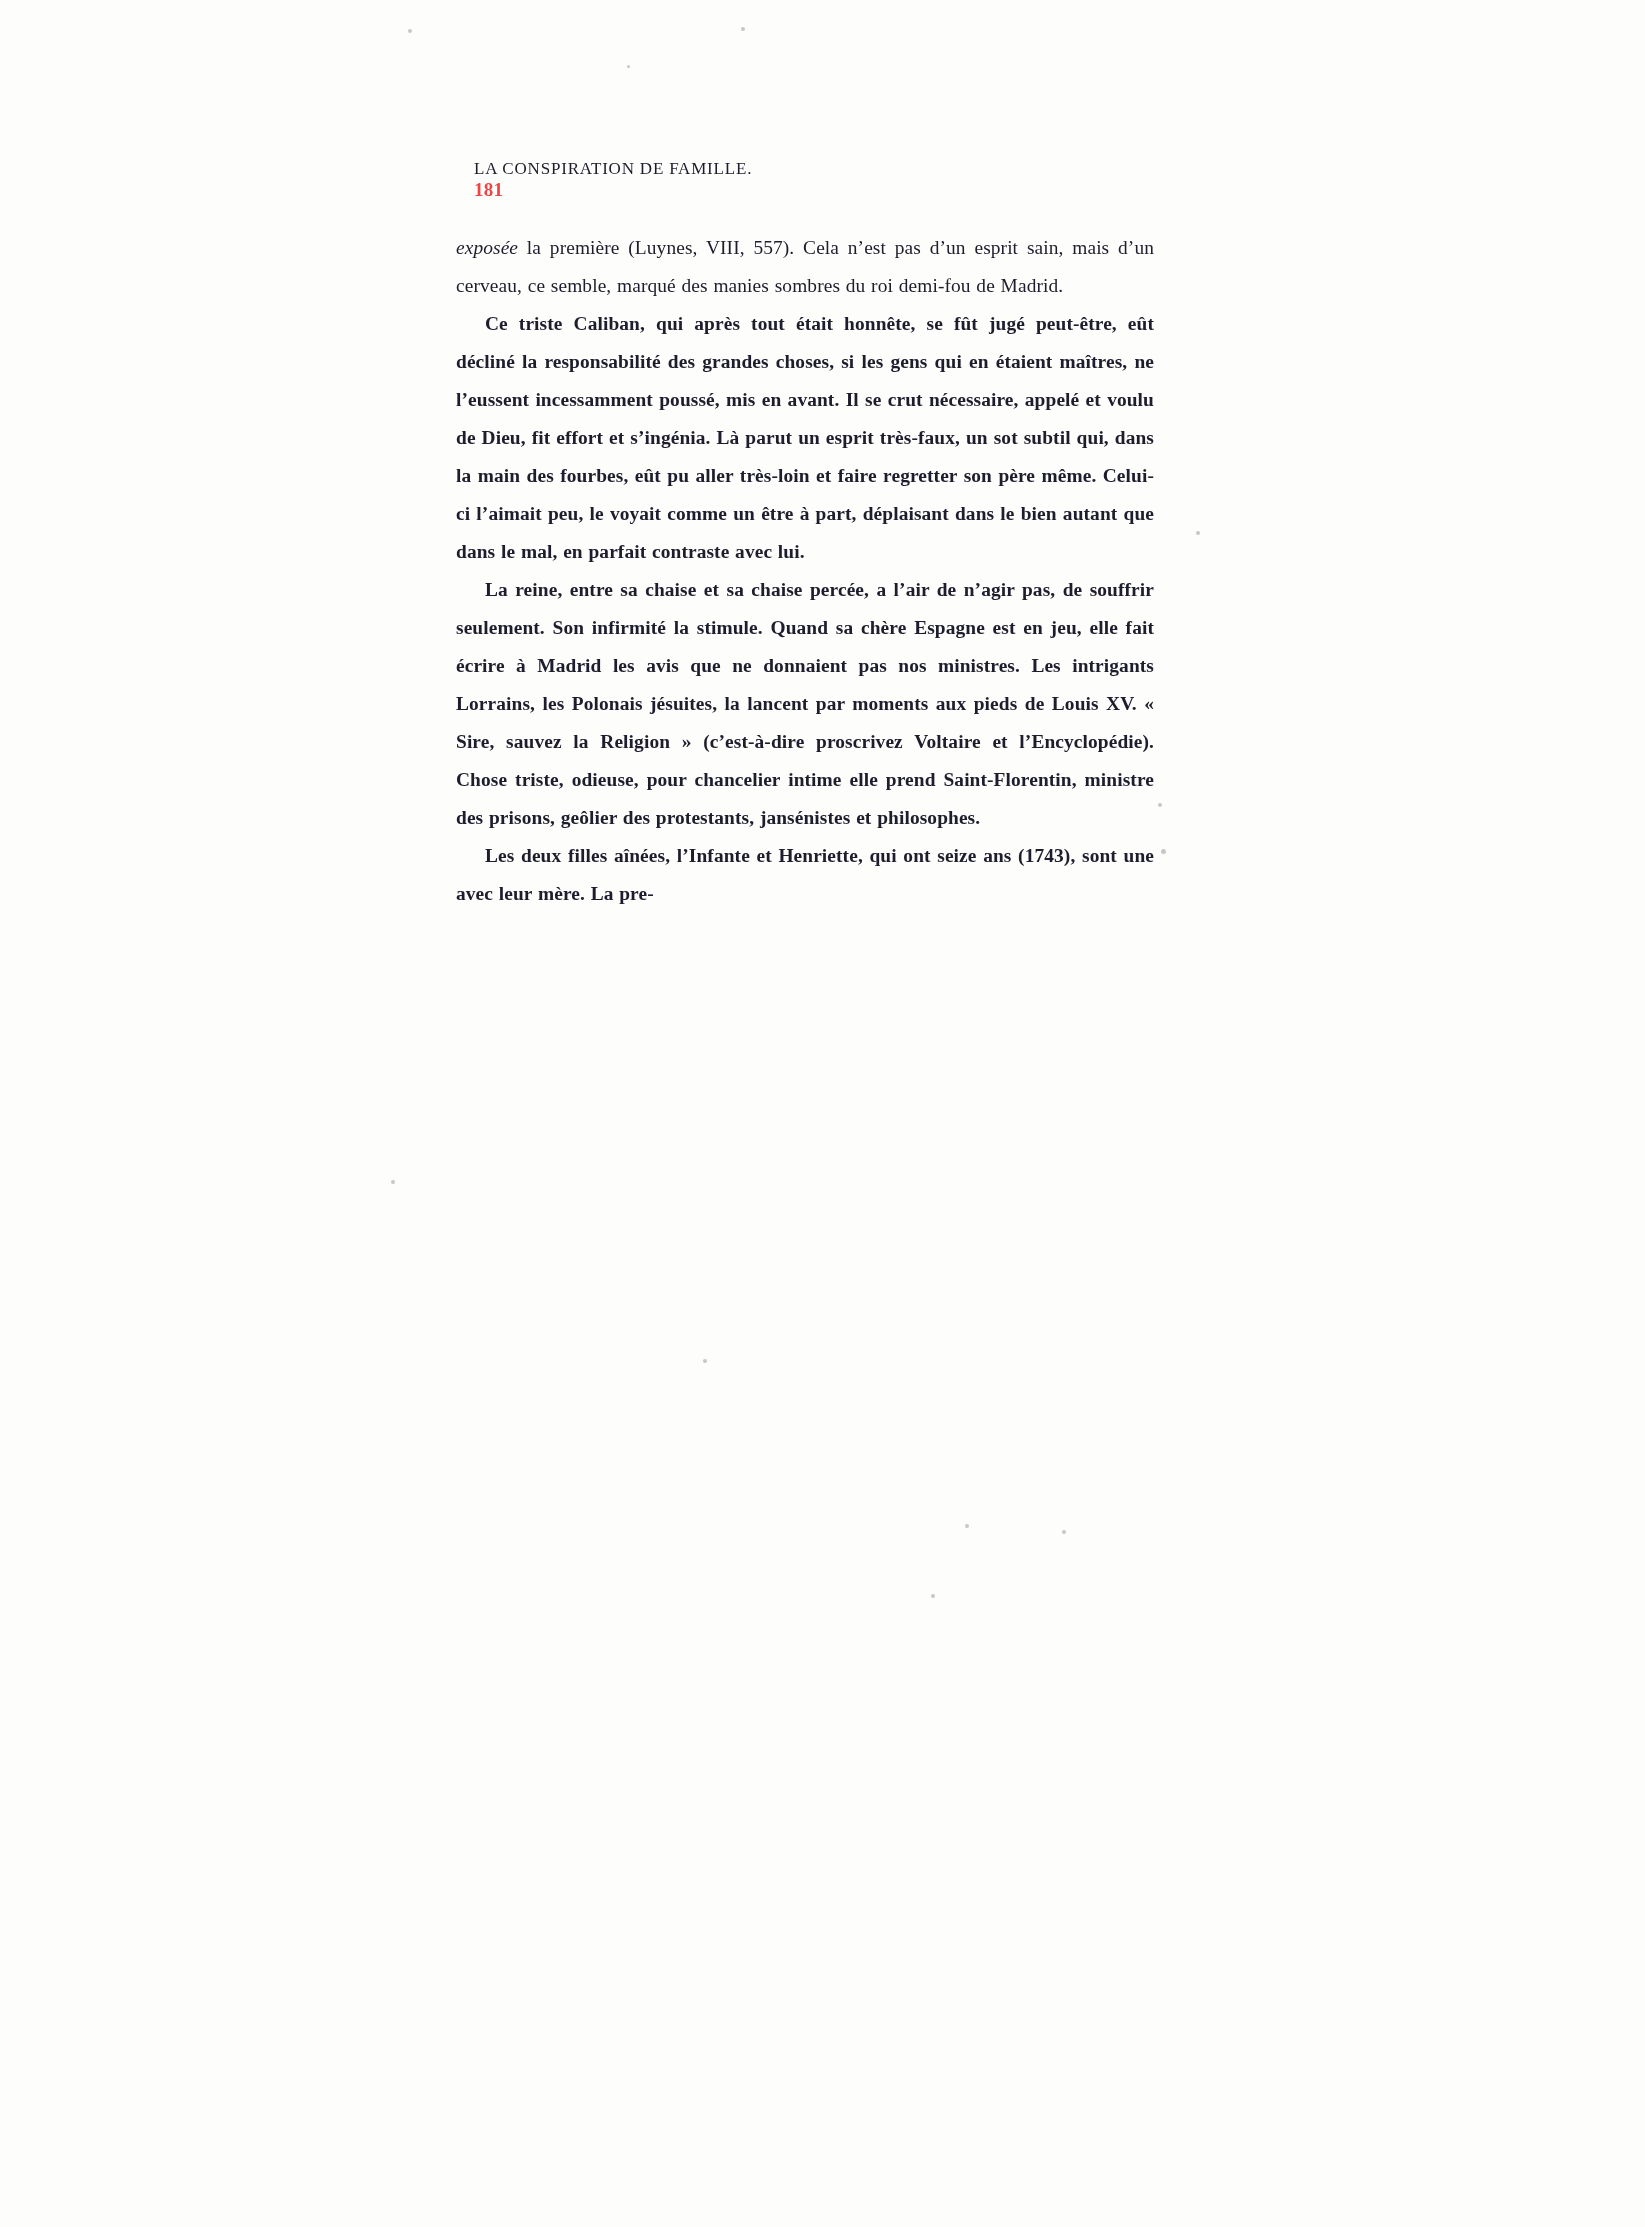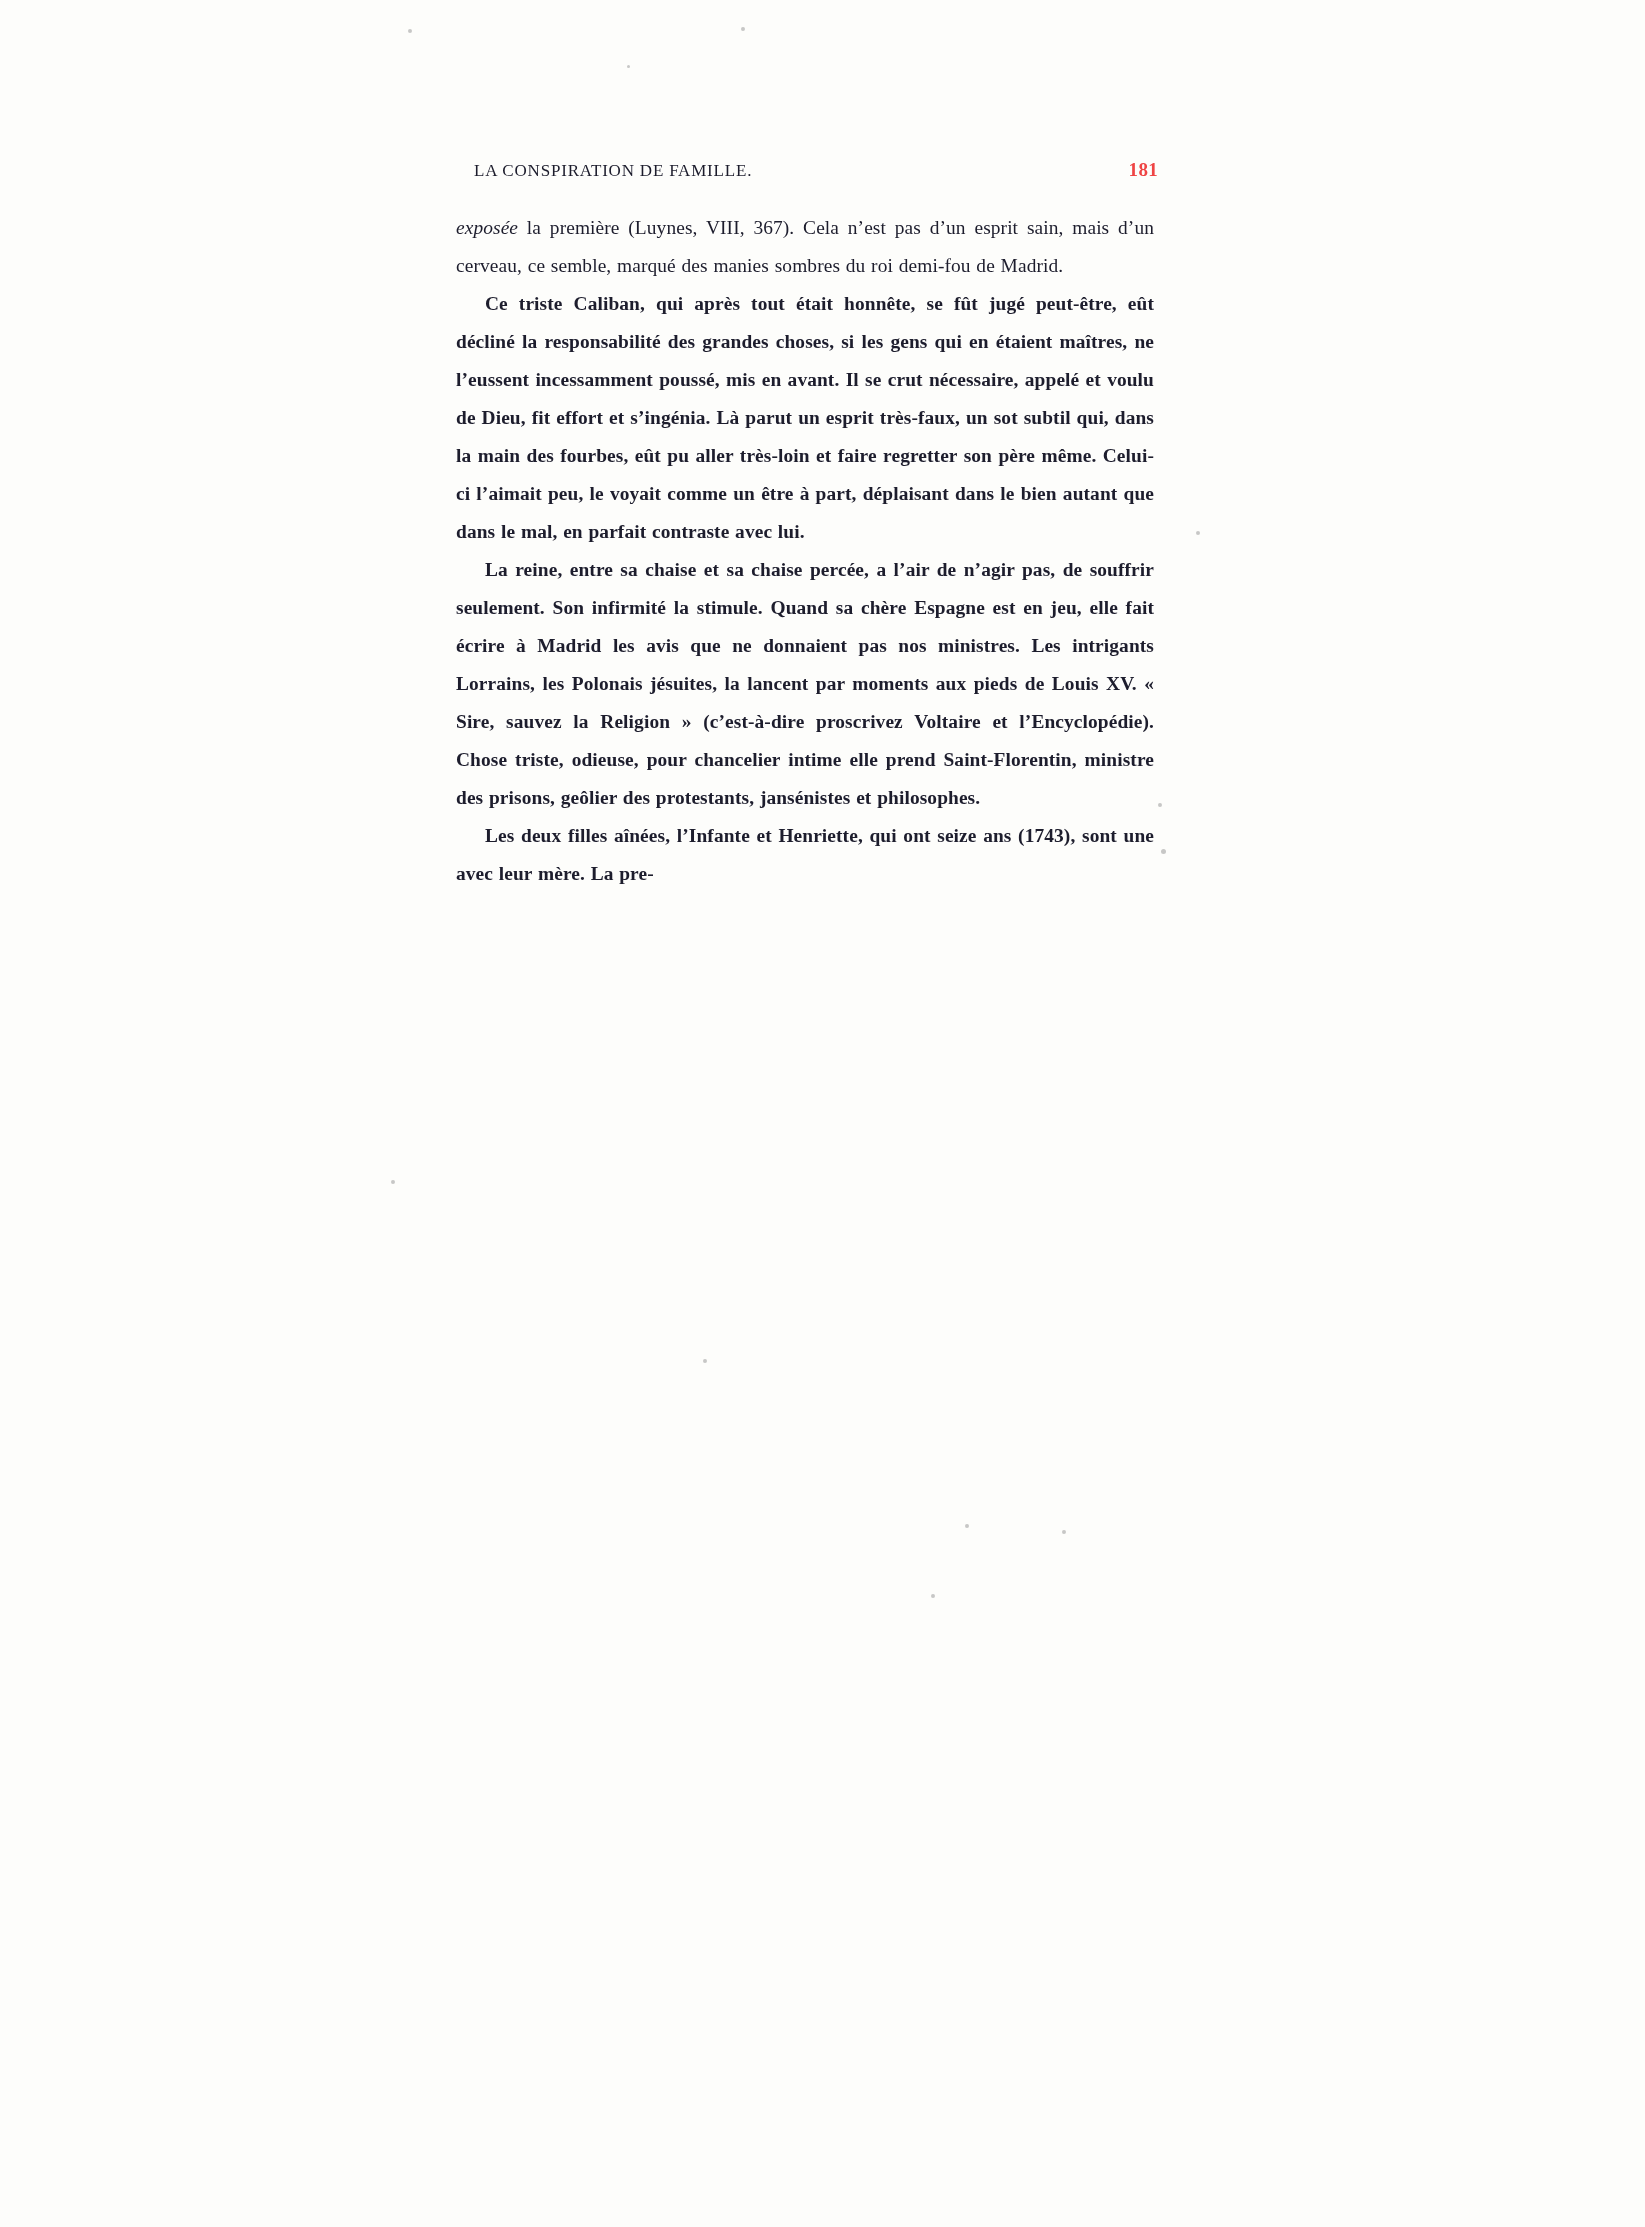--- a/index.html
+++ b/index.html
@@ -38,20 +38,21 @@
     top: 159px;
     width: 698px;
   }
 
   .running-head {
     display: flex;
     align-items: baseline;
     justify-content: space-between;
     width: 702px;
     margin-bottom: 28px;
+    flex-direction: column;
   }
   .running-head .rh-title {
     font-family: "Liberation Serif", serif;
     font-size: 17px;
     letter-spacing: 0.8px;
     color: #1c1c2c;
     margin-left: 18px;
   }
   .running-head .rh-page {
     font-size: 19px;
@@ -102,21 +103,21 @@
   <span class="speck" style="left:931px;top:1594px;width:3.8px;height:3.8px;"></span>
 
   <div class="text-block">
 
     <div class="running-head">
       <span class="rh-title">LA CONSPIRATION DE FAMILLE.</span>
       <span class="rh-page">181</span>
     </div>
 
     <p class="body-par">
-      <span class="it">exposée</span><span> la première (Luynes, VIII, 367). Cela n’est pas d’un esprit sain, mais d’un cerveau, ce semble, marqué des manies sombres du roi demi-fou de Madrid.</span>
+      <span class="it">exposée</span><span> la première (Luynes, VIII, 557). Cela n’est pas d’un esprit sain, mais d’un cerveau, ce semble, marqué des manies sombres du roi demi-fou de Madrid.</span>
     </p>
 
     <p class="body-par indent">Ce triste Caliban, qui après tout était honnête, se fût jugé peut-être, eût décliné la responsabilité des grandes choses, si les gens qui en étaient maîtres, ne l’eussent incessamment poussé, mis en avant. Il se crut nécessaire, appelé et voulu de Dieu, fit effort et s’ingénia. Là parut un esprit très-faux, un sot subtil qui, dans la main des fourbes, eût pu aller très-loin et faire regretter son père même. Celui-ci l’aimait peu, le voyait comme un être à part, déplaisant dans le bien autant que dans le mal, en parfait contraste avec lui.</p>
     <p class="body-par indent">La reine, entre sa chaise et sa chaise percée, a l’air de n’agir pas, de souffrir seulement. Son infirmité la stimule. Quand sa chère Espagne est en jeu, elle fait écrire à Madrid les avis que ne donnaient pas nos ministres. Les intrigants Lorrains, les Polonais jésuites, la lancent par moments aux pieds de Louis XV. « Sire, sauvez la Religion » (c’est-à-dire proscrivez Voltaire et l’Encyclopédie). Chose triste, odieuse, pour chancelier intime elle prend Saint-Florentin, ministre des prisons, geôlier des protestants, jansénistes et philosophes.</p>
     <p class="body-par indent">Les deux filles aînées, l’Infante et Henriette, qui ont seize ans (1743), sont une avec leur mère. La pre-</p>
 
   </div>
 </div>
 
 

